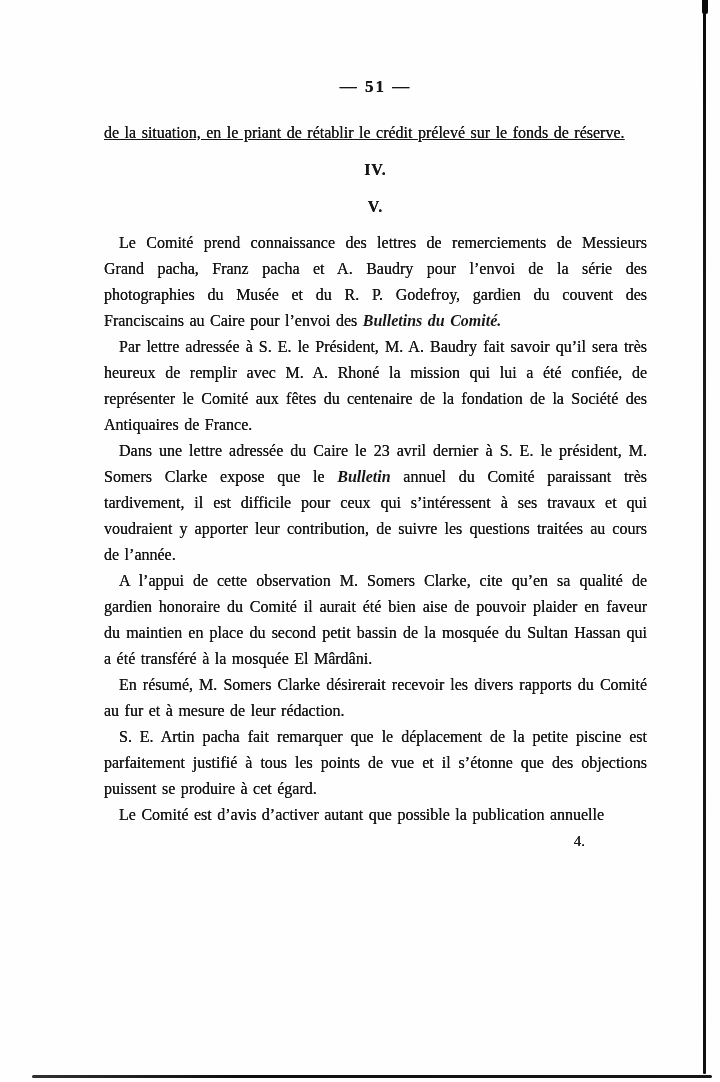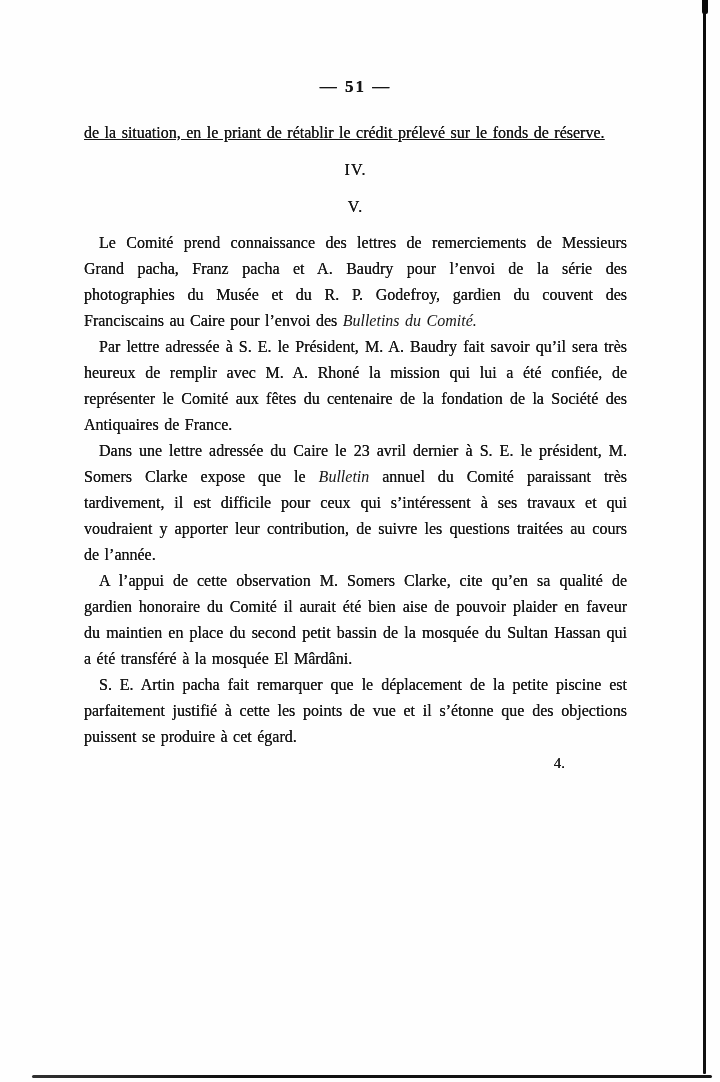--- a/index.html
+++ b/index.html
@@ -13,21 +13,21 @@
     width: 720px;
     height: 1082px;
     background: #fefefe;
     overflow: hidden;
     font-family: "Liberation Serif", "DejaVu Serif", serif;
     color: #161616;
   }
   .content {
     position: absolute;
     top: 76px;
-    left: 84px;
+    left: 104px;
     width: 543px;
   }
   .page-number {
     text-align: center;
     font-size: 17px;
     font-weight: bold;
     letter-spacing: 2px;
     margin: 0 0 22px 0;
     line-height: 22px;
     text-shadow: 0 0 0.4px currentColor;
@@ -41,37 +41,37 @@
     word-spacing: 1.5px;
     text-shadow: 0 0 0.45px currentColor;
   }
   .body-text p.no-indent {
     text-indent: 0;
     text-decoration: underline;
   }
   .section-heading {
     text-align: center;
     font-size: 16px;
-    font-weight: normal;
+    font-weight: bold;
     margin: 11px 0 10px 0;
     line-height: 26px;
     letter-spacing: 1px;
     text-shadow: 0 0 0.4px currentColor;
   }
   .signature-mark {
     text-align: right;
     padding-right: 62px;
     font-size: 15px;
     line-height: 26px;
     margin: 0;
     text-shadow: 0 0 0.4px currentColor;
   }
   em.old-italic {
     font-style: italic;
-    font-weight: normal;
+    font-weight: bold;
     text-shadow: none;
   }
   
   .scan-edge-right {
     position: absolute;
     top: 0;
     right: 14px;
     width: 3px;
     height: 1074px;
     background: linear-gradient(to bottom, #0a0a0a 0%, #1c1c1c 40%, #101010 100%);
@@ -116,23 +116,25 @@
 
       <p><span>Le Comité prend connaissance des lettres de remerciements de Messieurs Grand pacha, Franz pacha et A. Baudry pour l’envoi de la série des photographies du Musée et du R. P. Godefroy, gardien du couvent des Franciscains au Caire pour l’envoi des </span><em class="old-italic">Bulletins du Comité.</em></p>
 
       <p>Par lettre adressée à S. E. le Président, M. A. Baudry fait savoir qu’il sera très heureux de remplir avec M. A. Rhoné la mission qui lui a été confiée, de représenter le Comité aux fêtes du centenaire de la fondation de la Société des Antiquaires de France.</p>
 
 
       <p><span>Dans une lettre adressée du Caire le 23 avril dernier à S. E. le président, M. Somers Clarke expose que le </span><em class="old-italic">Bulletin</em><span> annuel du Comité paraissant très tardivement, il est difficile pour ceux qui s’intéressent à ses travaux et qui voudraient y apporter leur contribution, de suivre les questions traitées au cours de l’année.</span></p>
 
       <p>A l’appui de cette observation M. Somers Clarke, cite qu’en sa qualité de gardien honoraire du Comité il aurait été bien aise de pouvoir plaider en faveur du maintien en place du second petit bassin de la mosquée du Sultan Hassan qui a été transféré à la mosquée El Mârdâni.</p>
 
+      <p>En résumé, M. Somers Clarke désirerait recevoir les divers rapports du Comité au fur et à mesure de leur rédaction.</p>
 
-      <p>S. E. Artin pacha fait remarquer que le déplacement de la petite piscine est parfaitement justifié à cette les points de vue et il s’étonne que des objections puissent se produire à cet égard.</p>
+      <p>S. E. Artin pacha fait remarquer que le déplacement de la petite piscine est parfaitement justifié à tous les points de vue et il s’étonne que des objections puissent se produire à cet égard.</p>
 
+      <p>Le Comité est d’avis d’activer autant que possible la publication annuelle</p>
 
       <div class="signature-mark">4.</div>
 
     </div>
   </div>
 
   <div class="scan-corner-top-right"></div>
   <div class="scan-edge-right"></div>
   <div class="scan-edge-bottom"></div>
 

